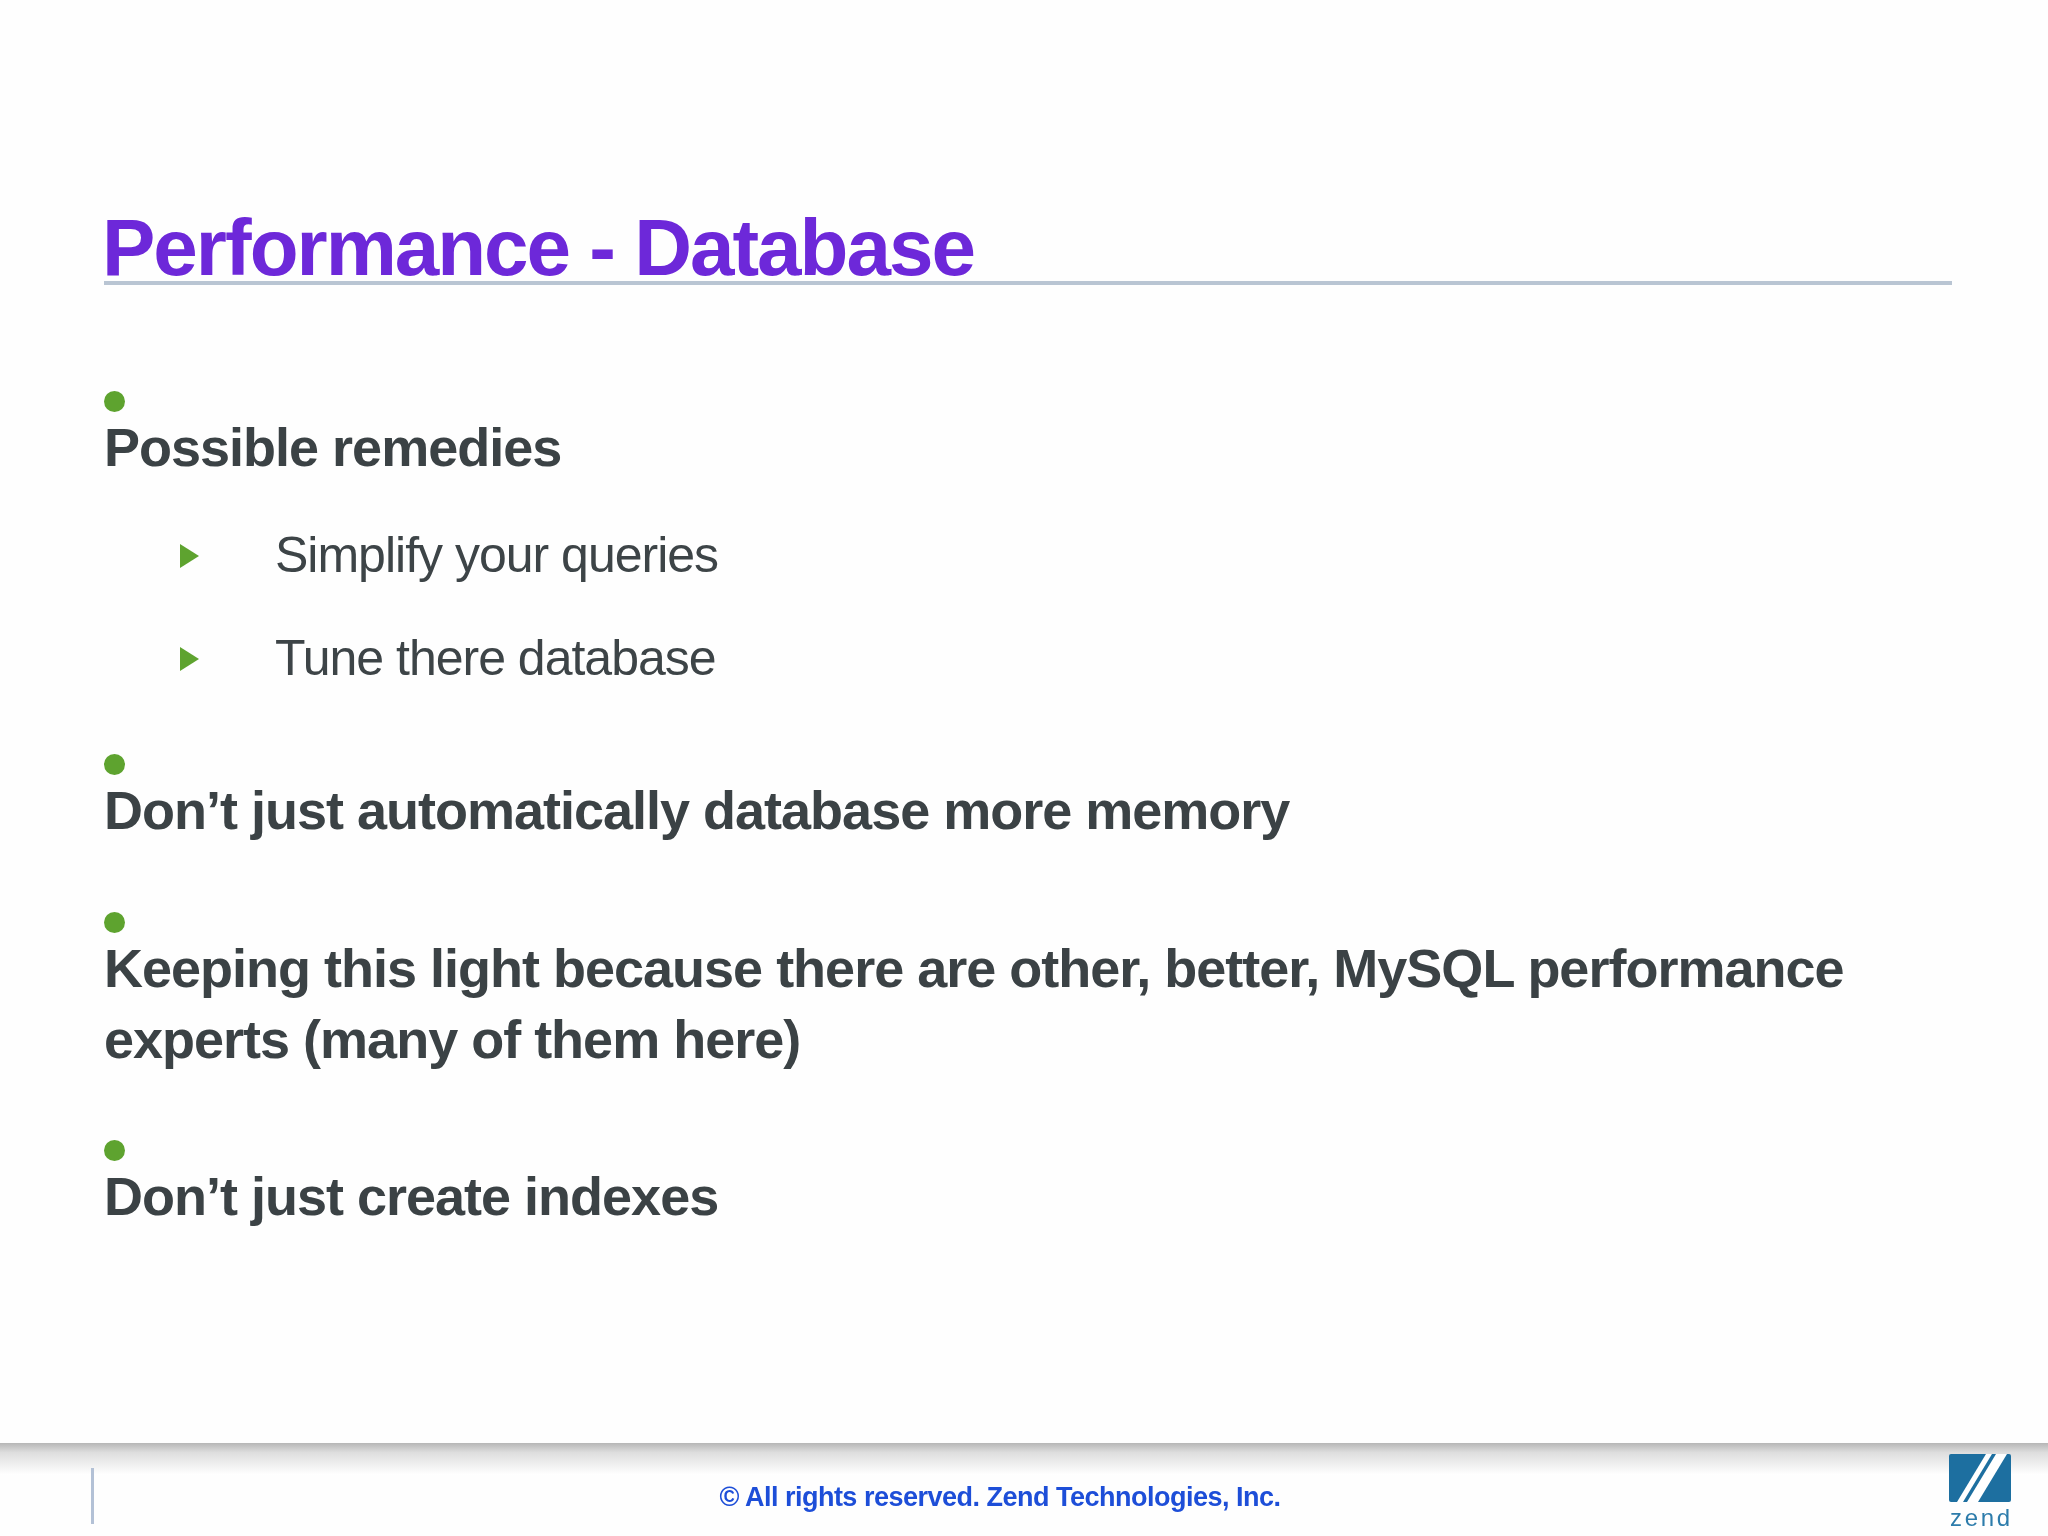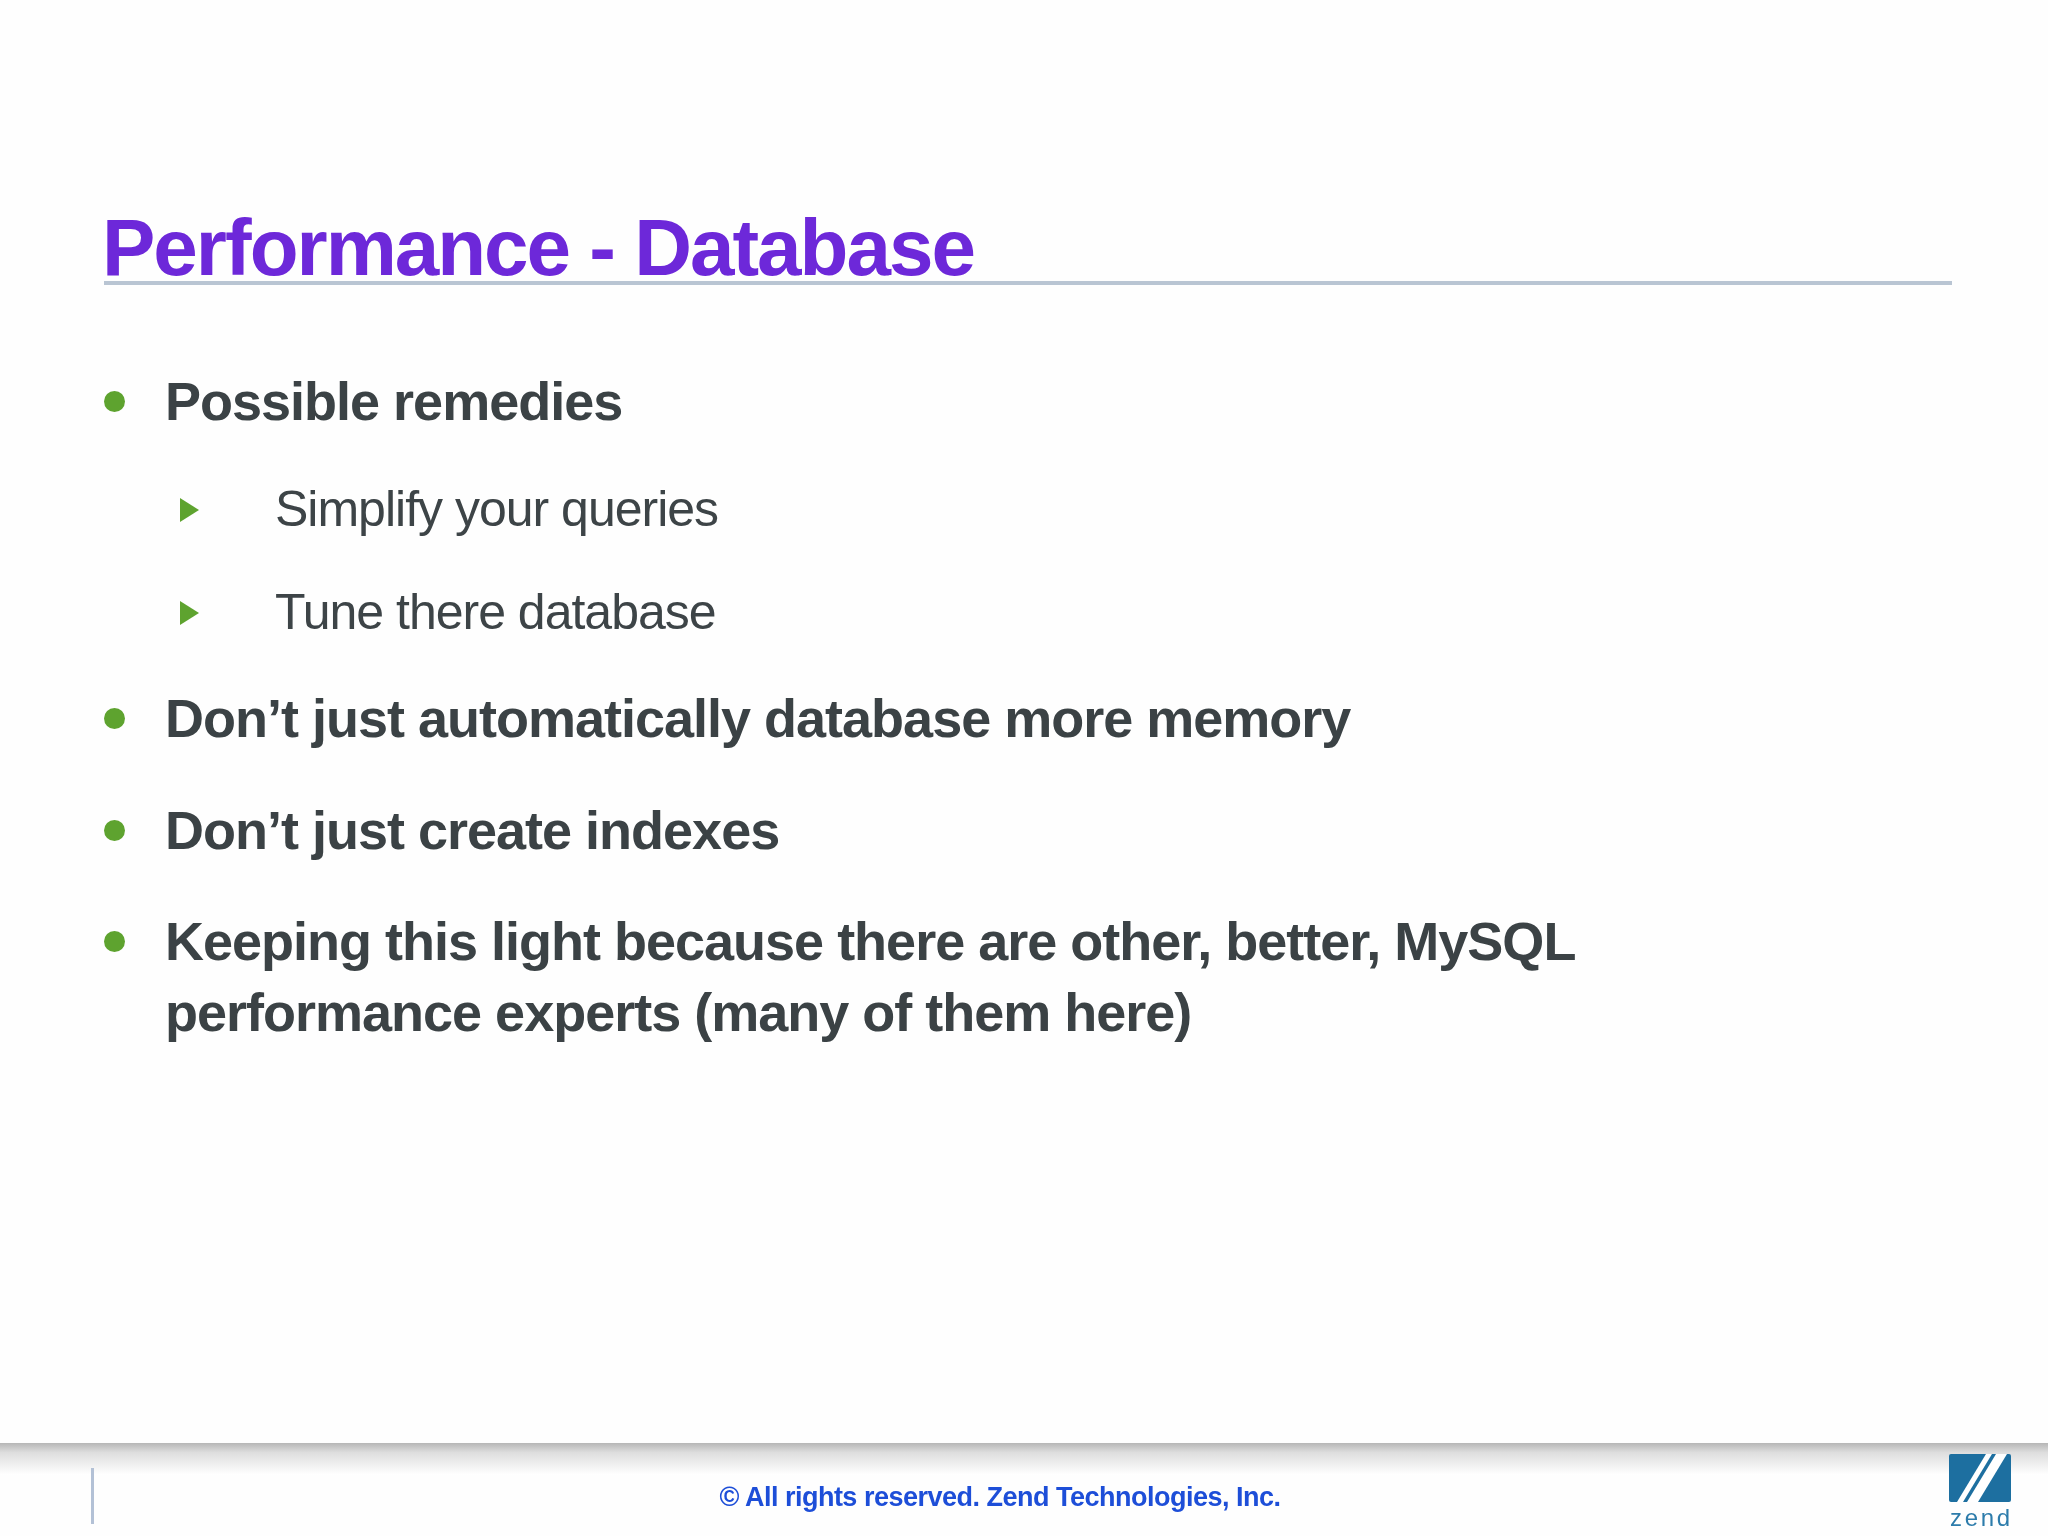--- a/index.html
+++ b/index.html
@@ -48,20 +48,21 @@
     display: flex;
     align-items: flex-start;
   }
   .bullets li.l1 {
     font-size: 54px;
     font-weight: bold;
     color: #3b4245;
     line-height: 1.32;
     letter-spacing: -1px;
     margin-bottom: 40px;
+    flex-direction: column;
   }
   .bullets li.l2 {
     font-size: 50px;
     font-weight: normal;
     color: #3d4447;
     line-height: 1.3;
     letter-spacing: -1px;
     margin-left: 76px;
     margin-bottom: 38px;
     gap: 48px;
@@ -140,25 +141,25 @@
     <li class="l2">
       <span class="tri"></span>
       <span>Tune there database</span>
     </li>
     <li class="l1">
       <span class="dot"></span>
       <span>Don’t just automatically database more memory</span>
     </li>
     <li class="l1">
       <span class="dot"></span>
-      <span>Don’t just create indexes</span>
+      <span>Keeping this light because there are other, better, MySQL performance experts (many of them here)</span>
     </li>
     <li class="l1">
       <span class="dot"></span>
-      <span>Keeping this light because there are other, better, MySQL performance experts (many of them here)</span>
+      <span>Don’t just create indexes</span>
     </li>
   </ul>
 
   <div class="footer-shadow"></div>
   <div class="footer-tick"></div>
   <div class="footer-copy">© All rights reserved. Zend Technologies, Inc.</div>
 
   <svg class="logo" viewBox="0 0 64 78" xmlns="http://www.w3.org/2000/svg">
     <rect x="1" y="0" width="62" height="48" rx="2" fill="#1d6fa0"></rect>
     <polygon points="9,48 38,0 59,0 30,48" fill="#ffffff"></polygon>

